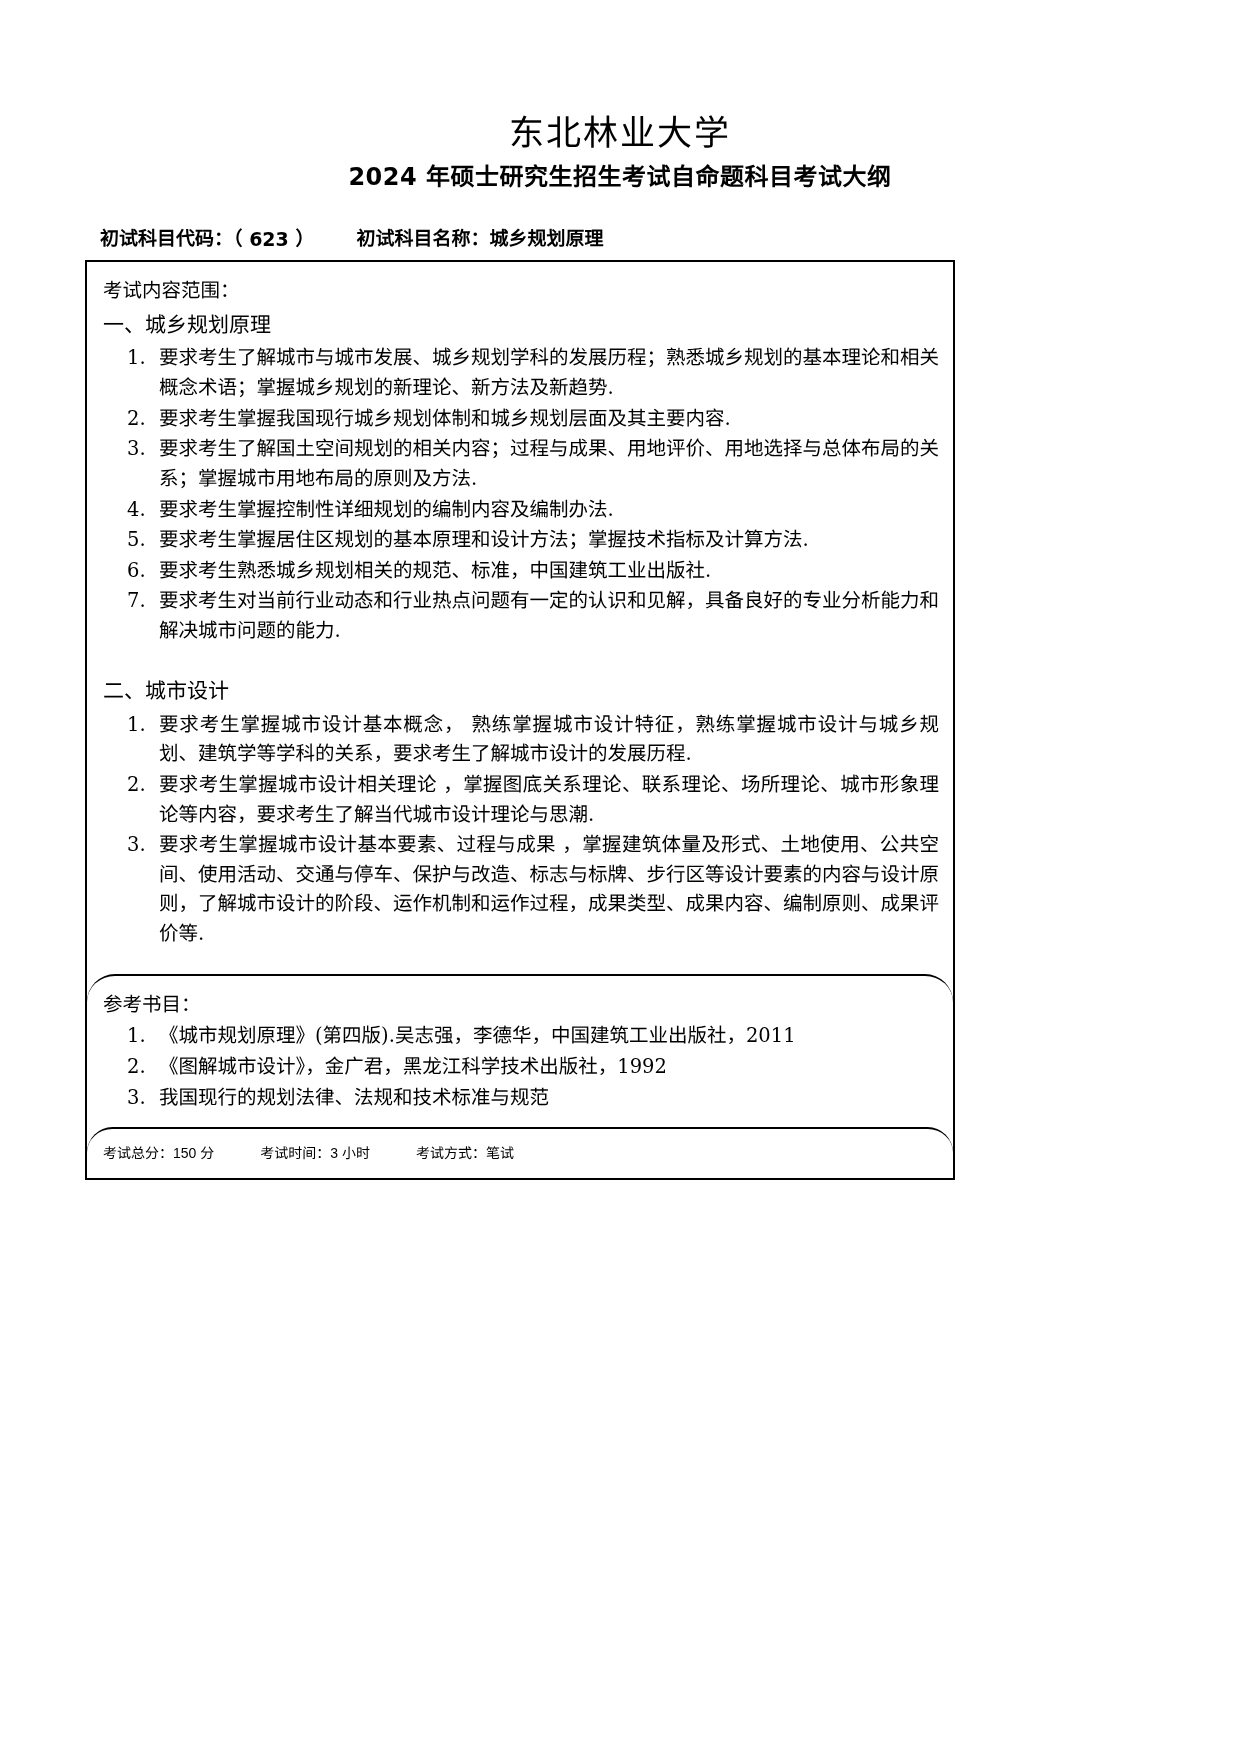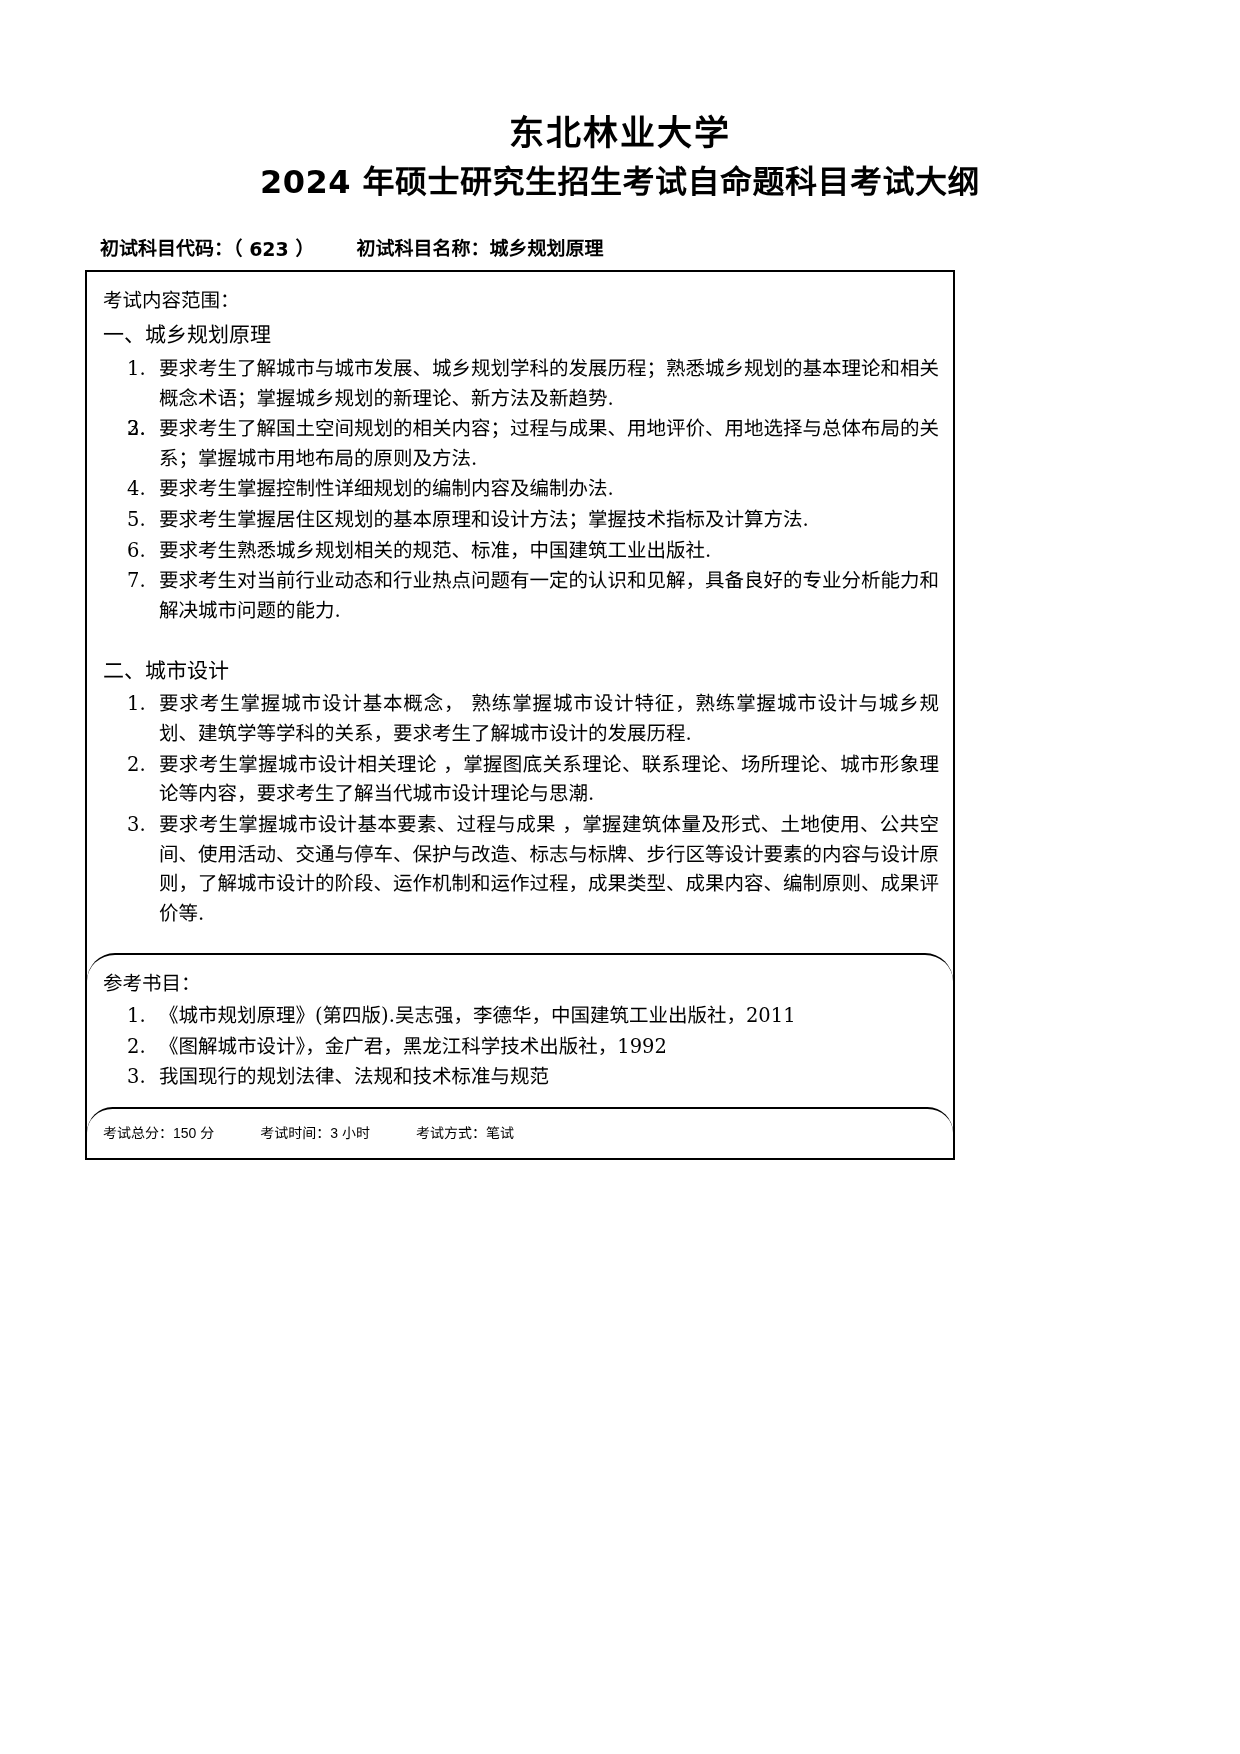--- a/index.html
+++ b/index.html
@@ -24,28 +24,28 @@
   }
 
   
   .title-block {
     text-align: center;
     padding-top: 112px;
   }
   .univ-title {
     font-family: "DejaVu Sans", "Liberation Sans", sans-serif;
     font-size: 35px;
-    font-weight: bold;
+    font-weight: normal;
     letter-spacing: 2px;
     line-height: 1.25;
     margin: 0;
   }
   .doc-title {
     font-family: "DejaVu Sans", "Liberation Sans", sans-serif;
-    font-size: 32px;
+    font-size: 24px;
     font-weight: bold;
     letter-spacing: 0.5px;
     line-height: 1.3;
     margin: 6px 0 0 0;
   }
 
   
   .subject-line {
     margin: 30px 0 0 0;
     padding-left: 100px;
@@ -166,20 +166,21 @@
       <div class="plain-line">考试内容范围：</div>
 
       <div class="section-head">一、城乡规划原理</div>
       <ol class="numlist">
         <li>
           <span class="num">1.</span>
           <span>要求考生了解城市与城市发展、城乡规划学科的发展历程；熟悉城乡规划的基本理论和相关概念术语；掌握城乡规划的新理论、新方法及新趋势.</span>
         </li>
         <li>
           <span class="num">2.</span>
+          <span>要求考生掌握我国现行城乡规划体制和城乡规划层面及其主要内容.</span>
         </li>
         <li>
           <span class="num">3.</span>
           <span>要求考生了解国土空间规划的相关内容；过程与成果、用地评价、用地选择与总体布局的关系；掌握城市用地布局的原则及方法.</span>
         </li>
         <li>
           <span class="num">4.</span>
           <span>要求考生掌握控制性详细规划的编制内容及编制办法.</span>
         </li>
         <li>

